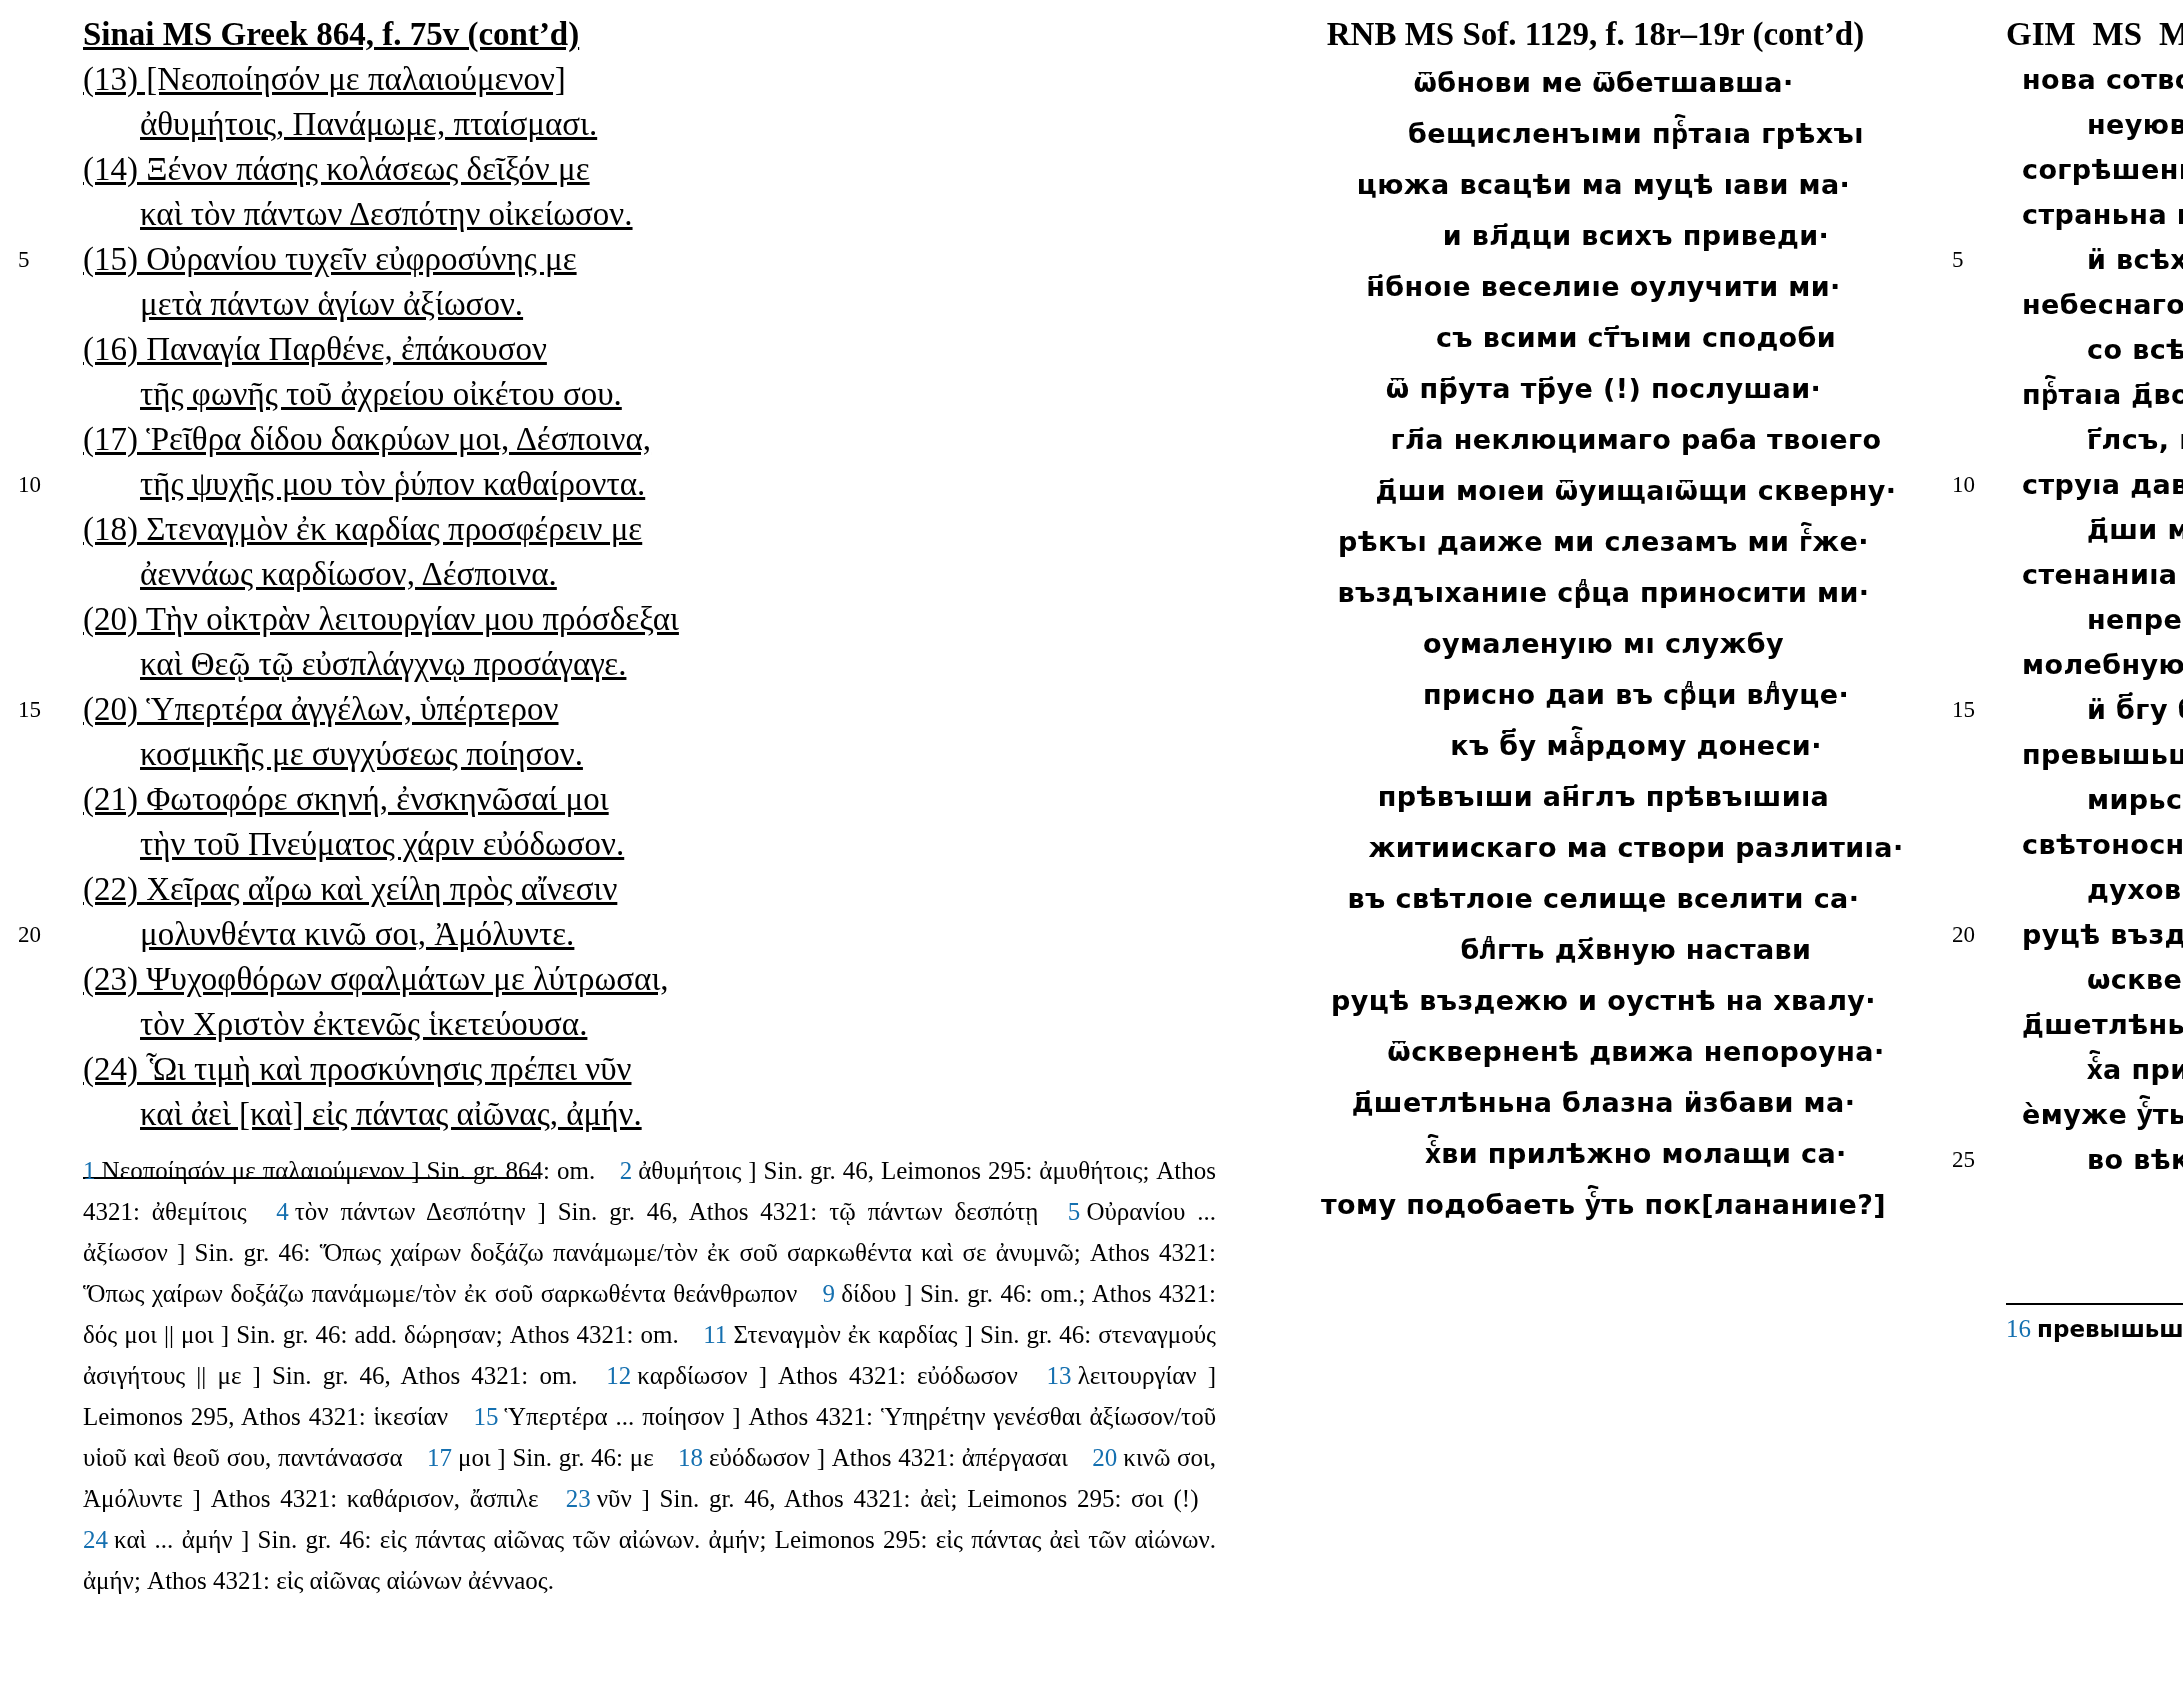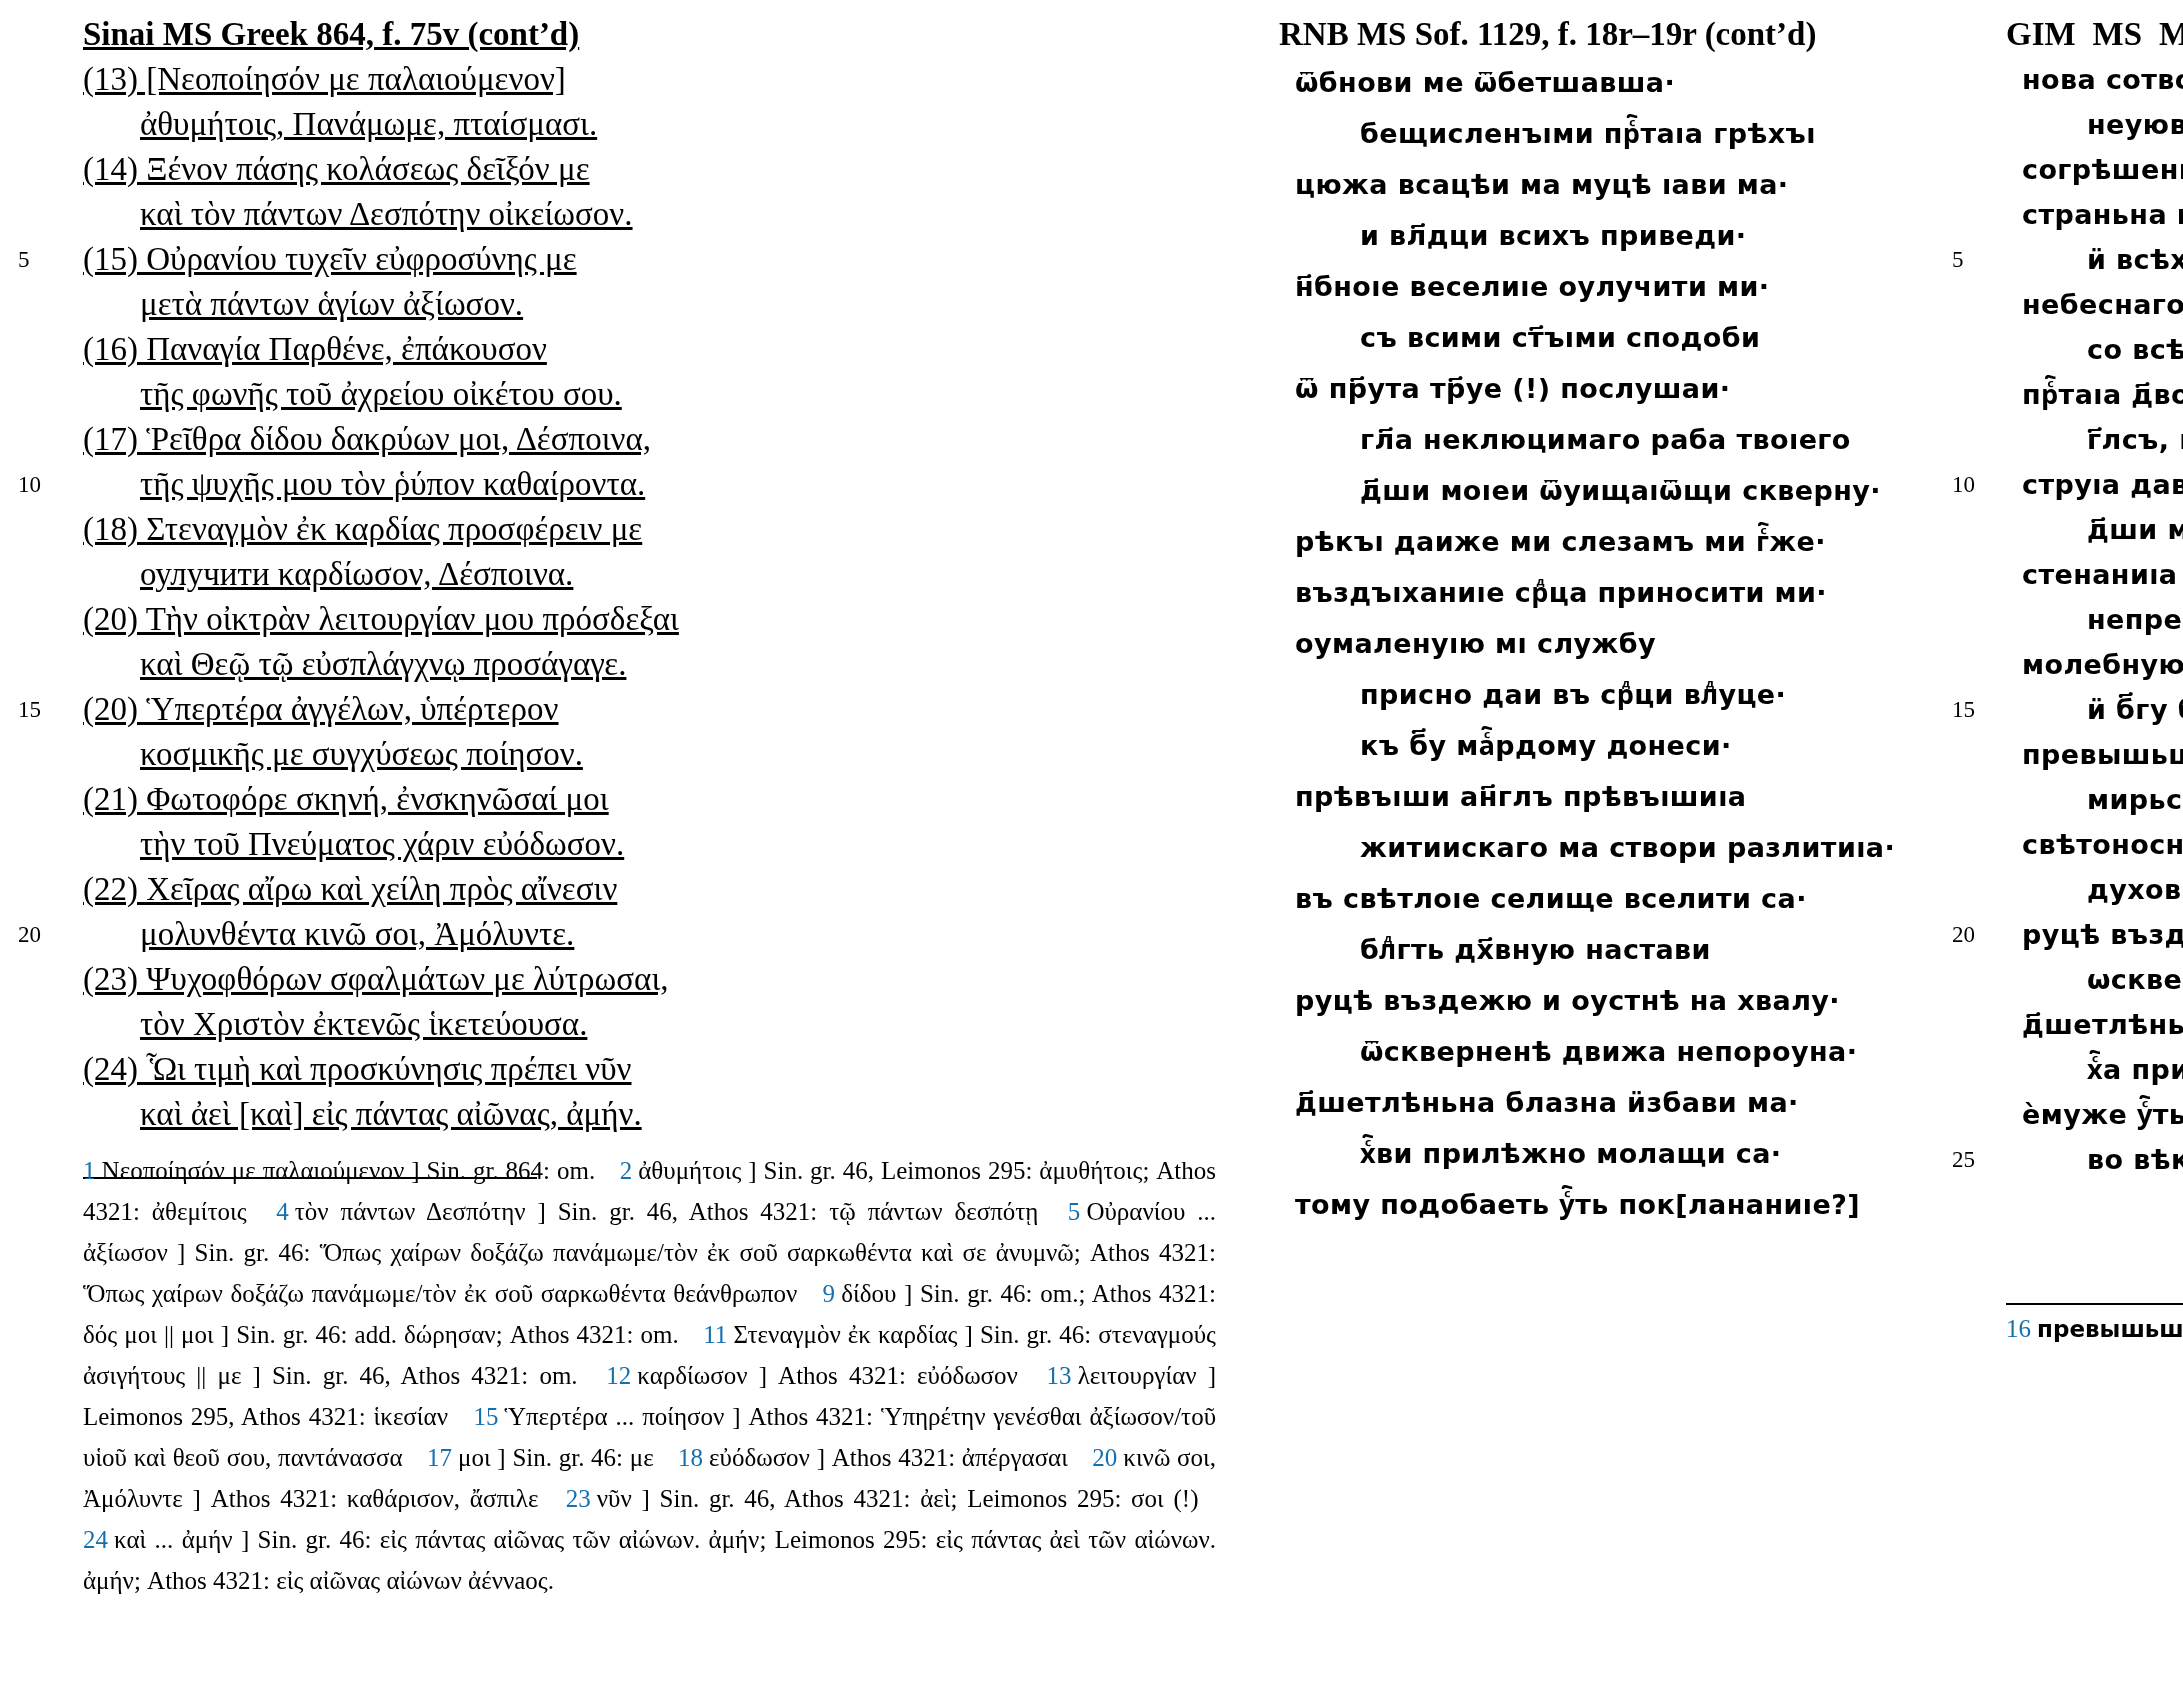--- a/index.html
+++ b/index.html
@@ -1,20 +1,20 @@
 <!DOCTYPE html>
 <html style="font-size:7px"><head>
 <meta charset="utf-8">
 <style>
   html,body{margin:0;padding:0;background:#ffffff;}
   body{width:2688px;height:1704px;position:relative;overflow:hidden;color:#000;
        font-family:"Liberation Serif","DejaVu Serif",serif;}
   .col{position:absolute;top:12.2px;}
   .col-greek{left:83px;width:1135px;text-decoration:underline;}
-  .col-rnb{left:1279px;width:633px;}
+  .col-rnb{left:1279px;width:633px;text-align:center;}
   .col-gim{left:2006px;width:672px;}
   .col-head{font-weight:bold;font-size:33px;line-height:45px;white-space:nowrap;}
   .col-gim .col-head{white-space:normal;word-spacing:8.7px;width:672px;}
   .line{font-size:33px;line-height:45px;white-space:nowrap;position:relative;}
   .line.indent{padding-left:57px;}
   .col-rnb .line, .col-gim .line{font-family:"DejaVu Sans",sans-serif;font-weight:bold;
        font-size:27px;line-height:45px;letter-spacing:0.4px;margin-left:16px;}
   .col-rnb .line{line-height:51px;}
   .col-rnb .line.indent, .col-gim .line.indent{padding-left:65px;}
   .lnum{position:absolute;font-size:23px;font-family:"Liberation Serif",serif;font-weight:normal;
@@ -40,21 +40,21 @@
       <div class="line indent"><span>ἀθυμήτοις, Πανάμωμε, πταίσμασι.</span></div>
       <div class="line"><span>(14) Ξένον πάσης κολάσεως δεῖξόν με</span></div>
       <div class="line indent"><span>καὶ τὸν πάντων Δεσπότην οἰκείωσον.</span></div>
       <div class="line"><span class="lnum">5</span><span>(15) Οὐρανίου τυχεῖν εὐφροσύνης με</span></div>
       <div class="line indent"><span>μετὰ πάντων ἁγίων ἀξίωσον.</span></div>
       <div class="line"><span>(16) Παναγία Παρθένε, ἐπάκουσον</span></div>
       <div class="line indent"><span>τῆς φωνῆς τοῦ ἀχρείου οἰκέτου σου.</span></div>
       <div class="line"><span>(17) Ῥεῖθρα δίδου δακρύων μοι, Δέσποινα,</span></div>
       <div class="line indent"><span class="lnum">10</span><span>τῆς ψυχῆς μου τὸν ῥύπον καθαίροντα.</span></div>
       <div class="line"><span>(18) Στεναγμὸν ἐκ καρδίας προσφέρειν με</span></div>
-      <div class="line indent"><span>оулучити καρδίωσον, Δέσποινα.</span></div>
+      <div class="line indent"><span>ἀεννάως καρδίωσον, Δέσποινα.</span></div>
       <div class="line"><span>(20) Τὴν οἰκτρὰν λειτουργίαν μου πρόσδεξαι</span></div>
       <div class="line indent"><span>καὶ Θεῷ τῷ εὐσπλάγχνῳ προσάγαγε.</span></div>
       <div class="line"><span class="lnum">15</span><span>(20) Ὑπερτέρα ἀγγέλων, ὑπέρτερον</span></div>
       <div class="line indent"><span>κοσμικῆς με συγχύσεως ποίησον.</span></div>
       <div class="line"><span>(21) Φωτοφόρε σκηνή, ἐνσκηνῶσαί μοι</span></div>
       <div class="line indent"><span>τὴν τοῦ Πνεύματος χάριν εὐόδωσον.</span></div>
       <div class="line"><span>(22) Χεῖρας αἴρω καὶ χείλη πρὸς αἴνεσιν</span></div>
       <div class="line indent"><span class="lnum">20</span><span>μολυνθέντα κινῶ σοι, Ἀμόλυντε.</span></div>
       <div class="line"><span>(23) Ψυχοφθόρων σφαλμάτων με λύτρωσαι,</span></div>
       <div class="line indent"><span>τὸν Χριστὸν ἐκτενῶς ἱκετεύουσα.</span></div>

